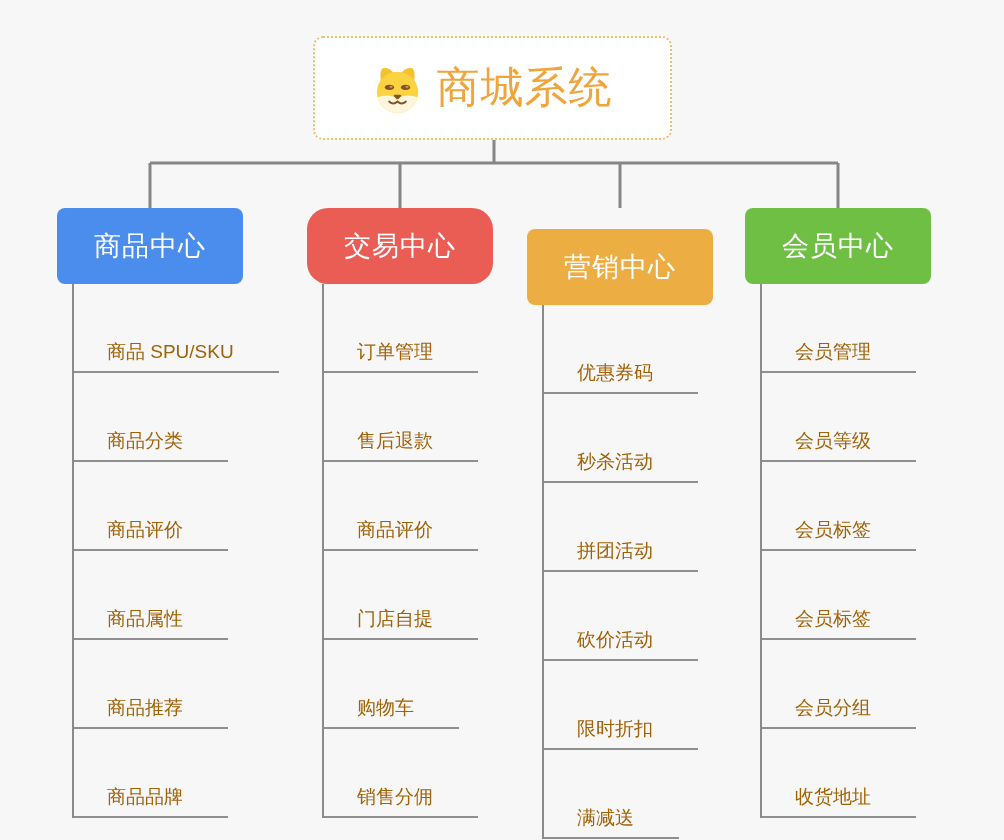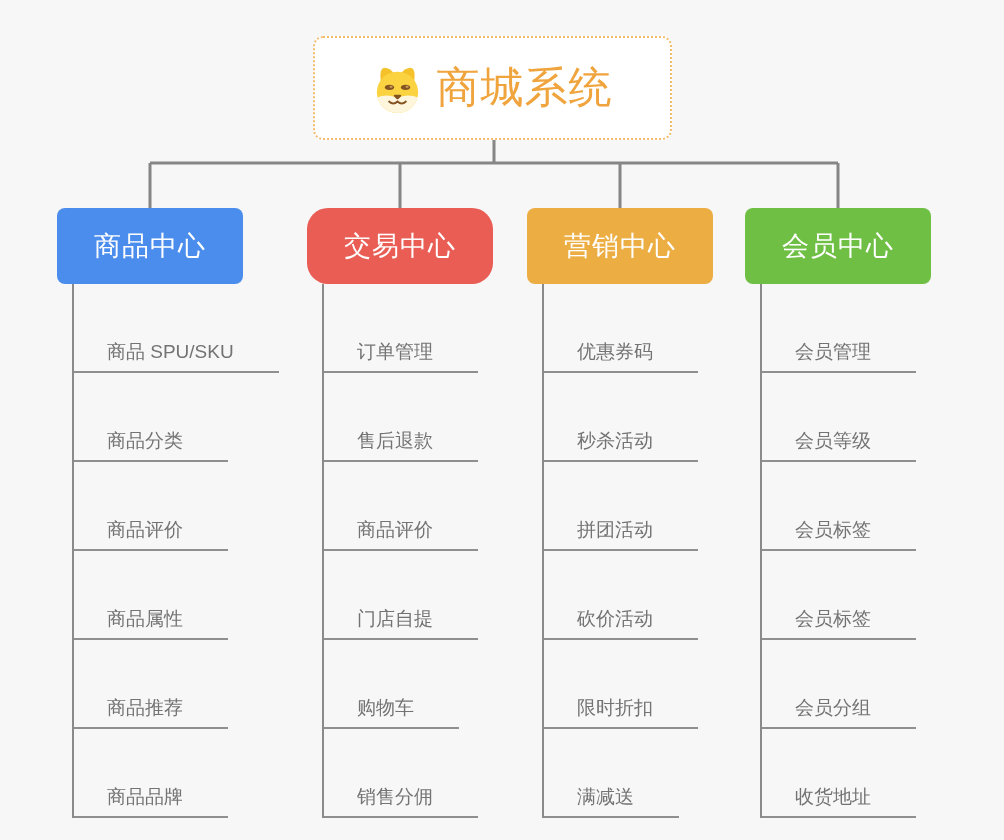--- a/index.html
+++ b/index.html
@@ -22,39 +22,39 @@
     background:#FFFFFF;
     border:2px dotted #F3BB6C;
     border-radius:10px;
     display:flex;align-items:center;justify-content:center;gap:15px;
   }
   .root-title{font-size:43px;letter-spacing:1px;color:#F0A43D;}
   .doge{width:49px;height:51px;display:block;}
 
   
   .branch{position:absolute;top:208px;width:186px;}
-  .b1{left:57px;} .b2{left:307px;} .b3{left:527px;} .b4{left:745px;}
+  .b1{left:57px;} .b2{left:307px;} .b3{left:527px;margin-top:21px;} .b4{left:745px;}
   .branch-header{
     width:186px;height:76px;box-sizing:border-box;
     border-radius:8px;
     display:flex;align-items:center;justify-content:center;
     color:#FFFFFF;font-size:27px;letter-spacing:1px;
   }
   .children{
     list-style:none;margin:0 0 0 15px;padding:0;
     border-left:2px solid #8A8A8A;
     width:max-content;
   }
   .children li{
     box-sizing:border-box;height:89px;
     display:flex;align-items:flex-end;
     padding:0 45px 6px 33px;
     width:fit-content;min-width:120px;
     border-bottom:2px solid #8F8F8F;
-    font-size:19px;color:#737373;white-space:nowrap;
+    font-size:19px;color:#a16207;white-space:nowrap;
   }
 </style>
 </head>
 <body>
 
 <div class="canvas">
 
   <svg class="connectors" viewBox="0 0 1004 840" xmlns="http://www.w3.org/2000/svg">
     <path d="M494 140 V163 M150 163 H838 M150 163 V208 M400 163 V208 M620 163 V208 M838 163 V208"></path>
   </svg>

